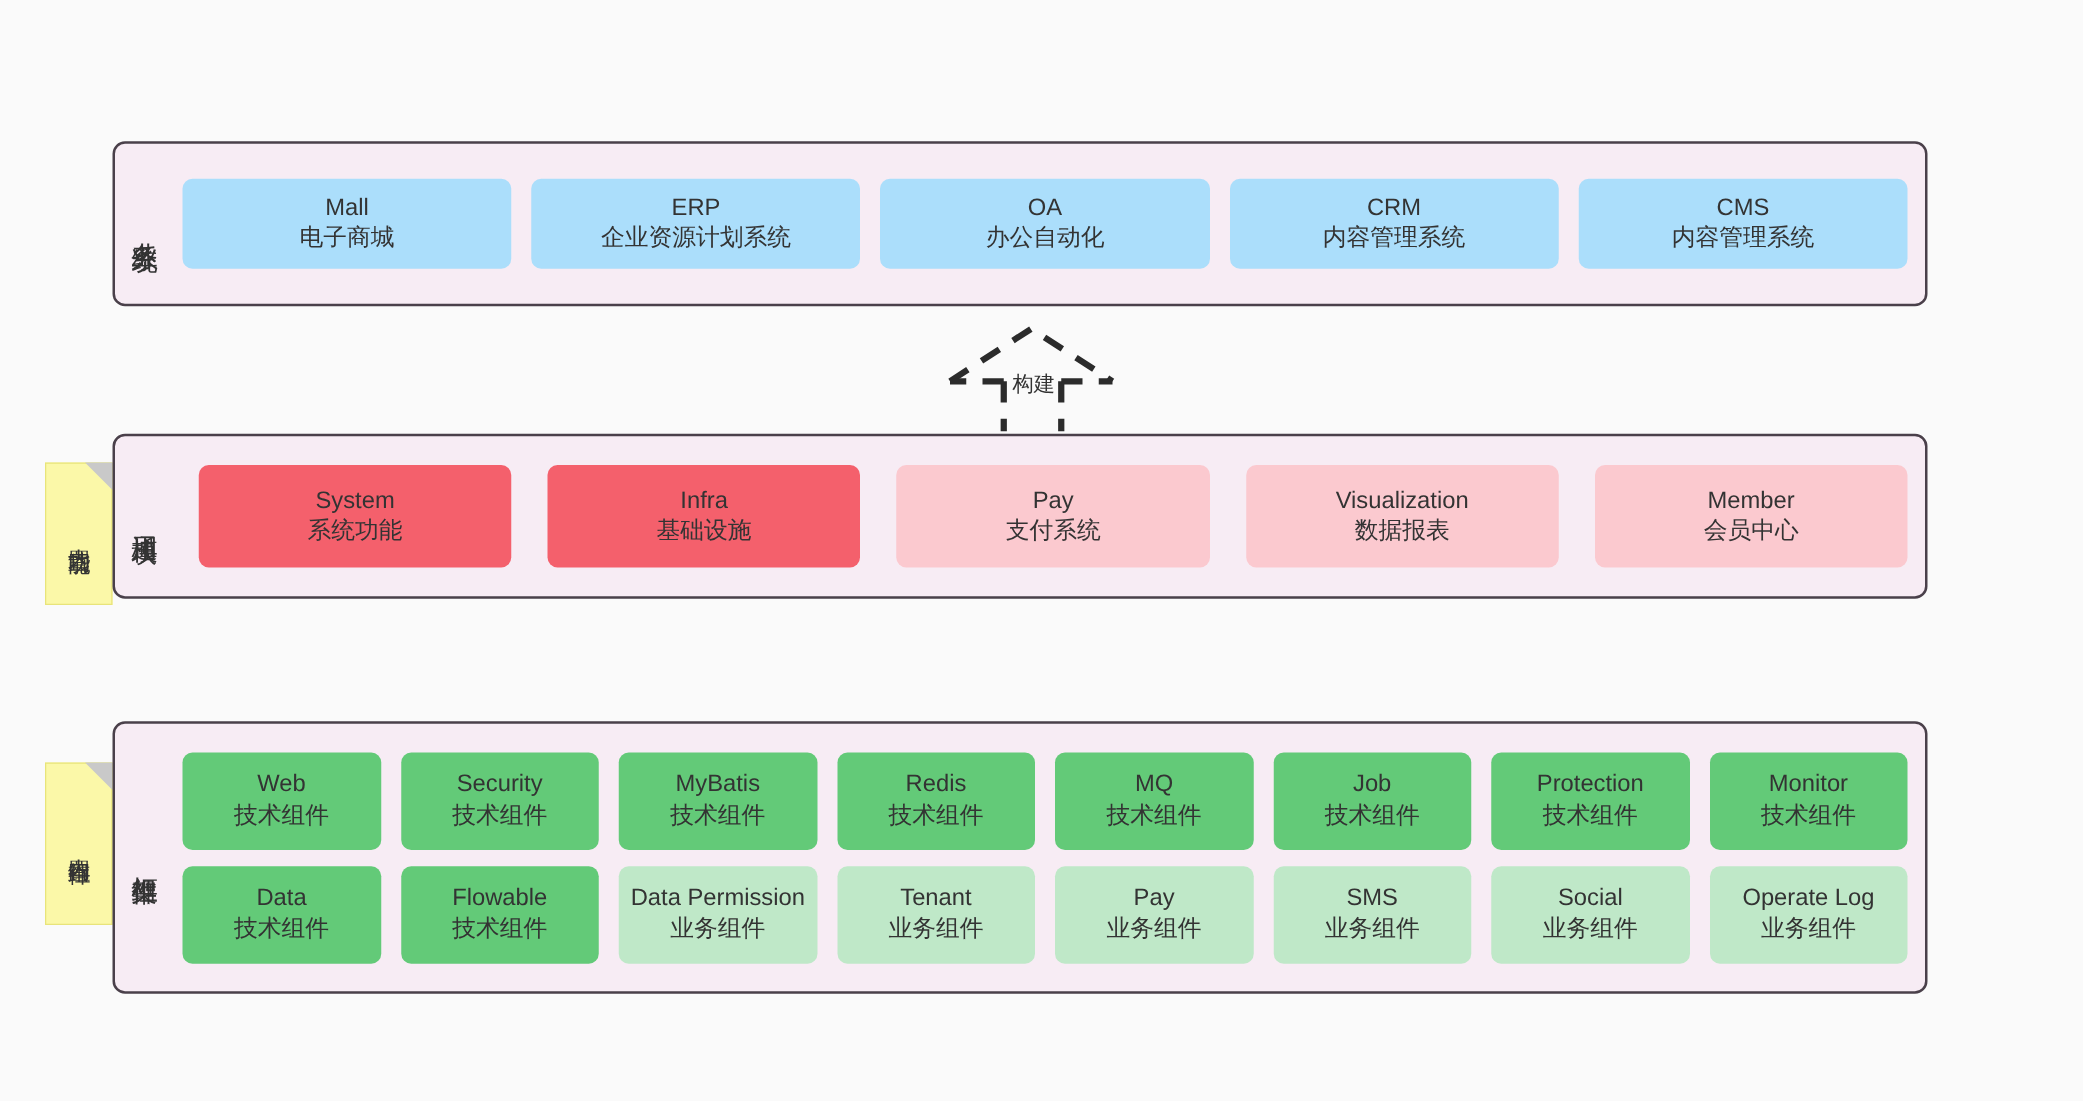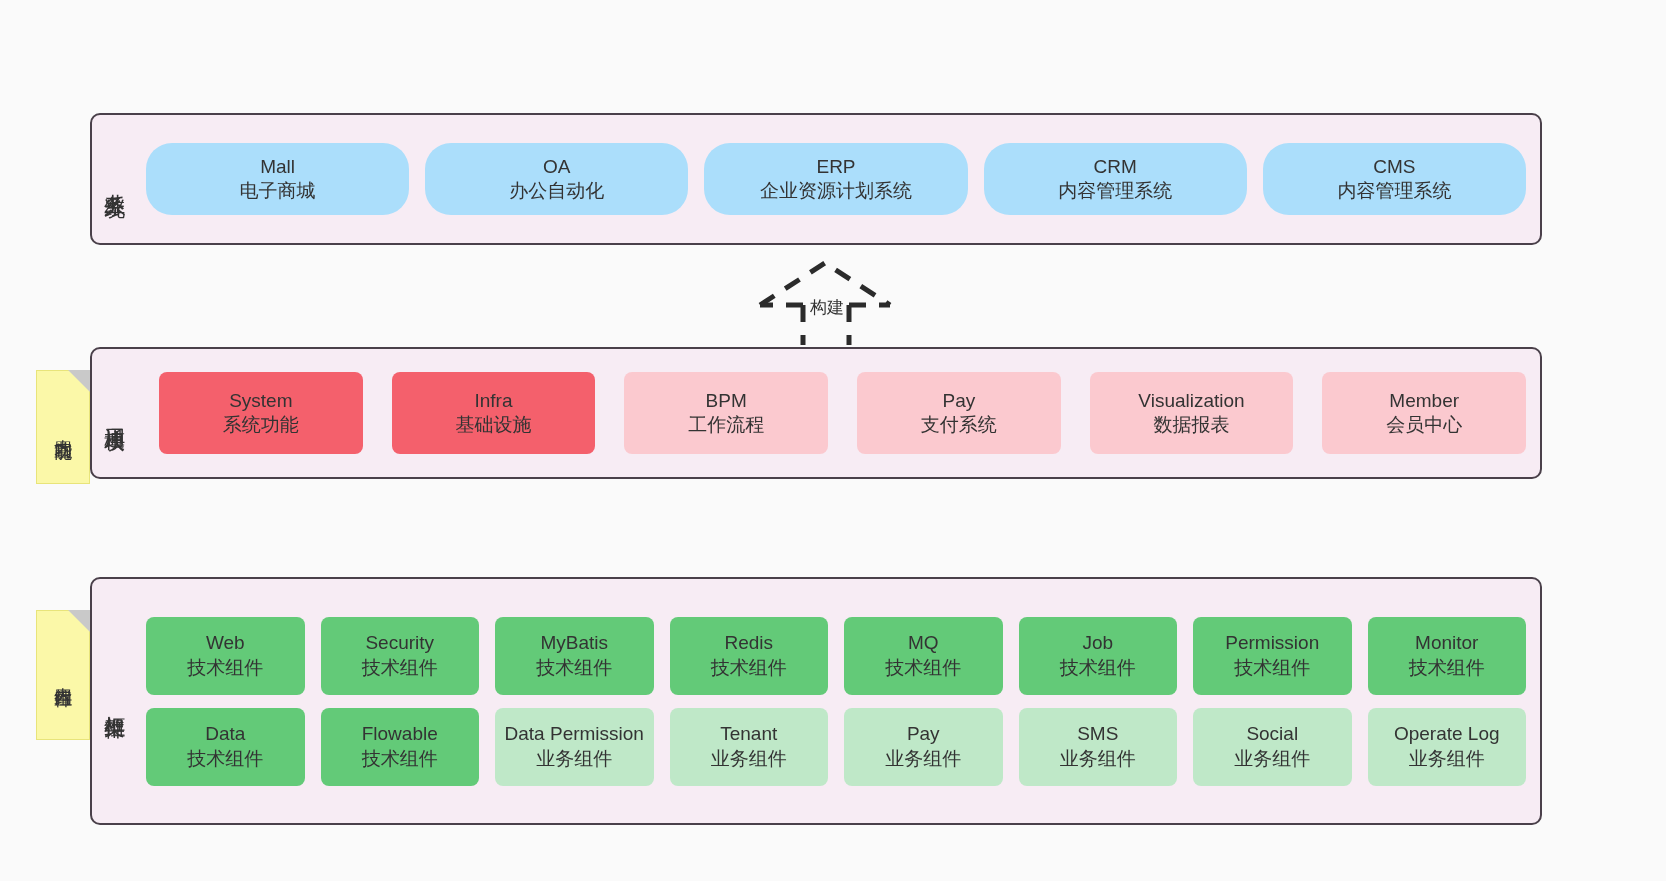--- a/index.html
+++ b/index.html
@@ -83,30 +83,30 @@
     box-sizing: border-box;
     font-size: 19px;
     line-height: 1.28;
     color: #333333;
     padding: 6px 4px;
     user-select: none;
   }
   .node .n-title { display: block; }
   .node .n-sub   { display: block; }
 
-  .node.blue      { background: #abdefb; border-radius: 26px; }
+  .node.blue      { background: #abdefb; }
   .node.red       { background: #f4606c; }
   .node.pink      { background: #fbc9cf; }
   .node.green     { background: #63ca78; }
   .node.lightgreen{ background: #bfe8c8; text-align: center; }
 
   
   #layer-business { left: 90px;  top: 113px; width: 1452px; height: 132px; }
   #layer-common   { left: 90px;  top: 347px; width: 1452px; height: 132px; }
-  #layer-framework{ left: 90px;  top: 577px; width: 1452px; height: 248px; }
+  #layer-framework{ left: 90px;  top: 577px; width: 1452px; height: 218px; }
 
   #layer-business .node  { height: 72px; }
   #layer-common   .node  { height: 82px; margin-left: 13px; }
   #layer-framework .node { min-height: 78px; }
 
   
   .note {
     position: absolute;
     width: 54px;
     background: #fbf8a8;
@@ -166,27 +166,27 @@
   <div class="layer" id="layer-business">
     <div class="layer-title">业务系统</div>
     <div class="layer-body">
 
       <div class="node blue">
         <span class="n-title">Mall</span>
         <span class="n-sub">电子商城</span>
       </div>
 
       <div class="node blue">
+        <span class="n-title">ERP</span>
+        <span class="n-sub">企业资源计划系统</span>
+      </div>
+
+      <div class="node blue">
         <span class="n-title">OA</span>
         <span class="n-sub">办公自动化</span>
-      </div>
-
-      <div class="node blue">
-        <span class="n-title">ERP</span>
-        <span class="n-sub">企业资源计划系统</span>
       </div>
 
       <div class="node blue">
         <span class="n-title">CRM</span>
         <span class="n-sub">内容管理系统</span>
       </div>
 
       <div class="node blue">
         <span class="n-title">CMS</span>
         <span class="n-sub">内容管理系统</span>
@@ -215,24 +215,20 @@
       <div class="node red">
         <span class="n-title">System</span>
         <span class="n-sub">系统功能</span>
       </div>
 
       <div class="node red">
         <span class="n-title">Infra</span>
         <span class="n-sub">基础设施</span>
       </div>
 
-      <div class="node pink">
-        <span class="n-title">BPM</span>
-        <span class="n-sub">工作流程</span>
-      </div>
 
       <div class="node pink">
         <span class="n-title">Pay</span>
         <span class="n-sub">支付系统</span>
       </div>
 
       <div class="node pink">
         <span class="n-title">Visualization</span>
         <span class="n-sub">数据报表</span>
       </div>
@@ -273,21 +269,21 @@
         </div>
         <div class="node green">
           <span class="n-title">MQ</span>
           <span class="n-sub">技术组件</span>
         </div>
         <div class="node green">
           <span class="n-title">Job</span>
           <span class="n-sub">技术组件</span>
         </div>
         <div class="node green">
-          <span class="n-title">Permission</span>
+          <span class="n-title">Protection</span>
           <span class="n-sub">技术组件</span>
         </div>
         <div class="node green">
           <span class="n-title">Monitor</span>
           <span class="n-sub">技术组件</span>
         </div>
       </div>
 
       <div class="row">
         <div class="node green">

